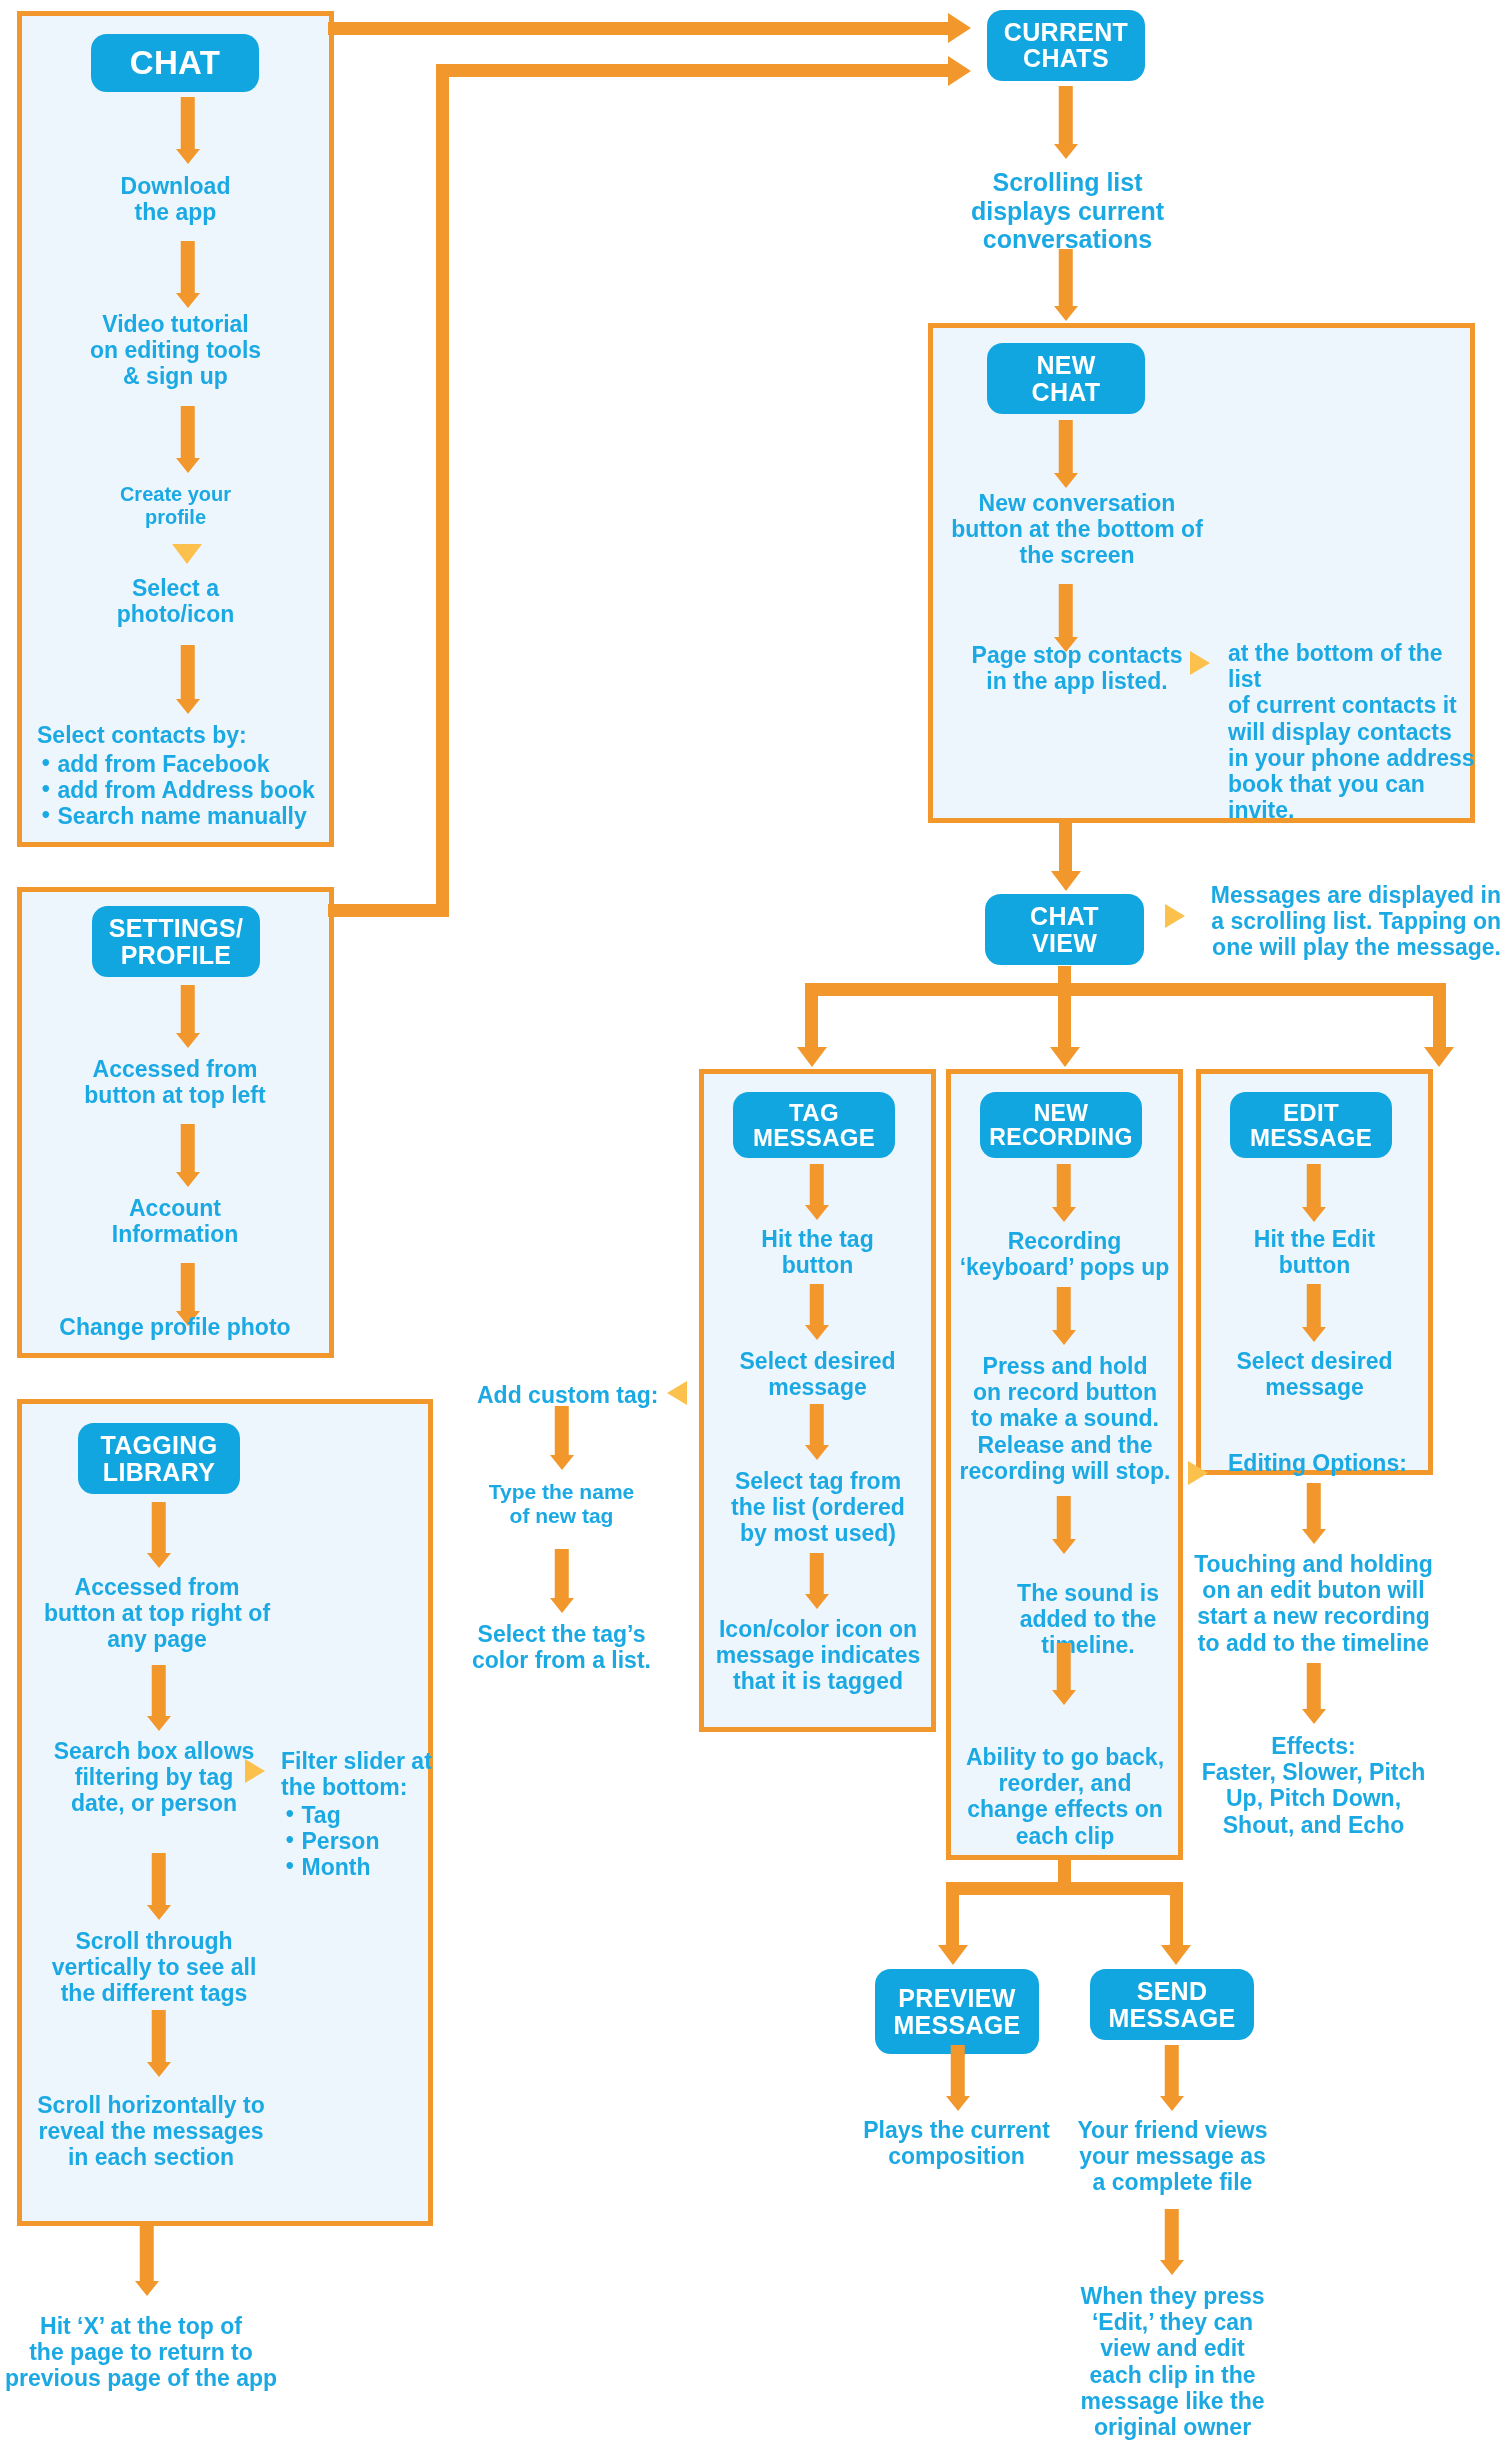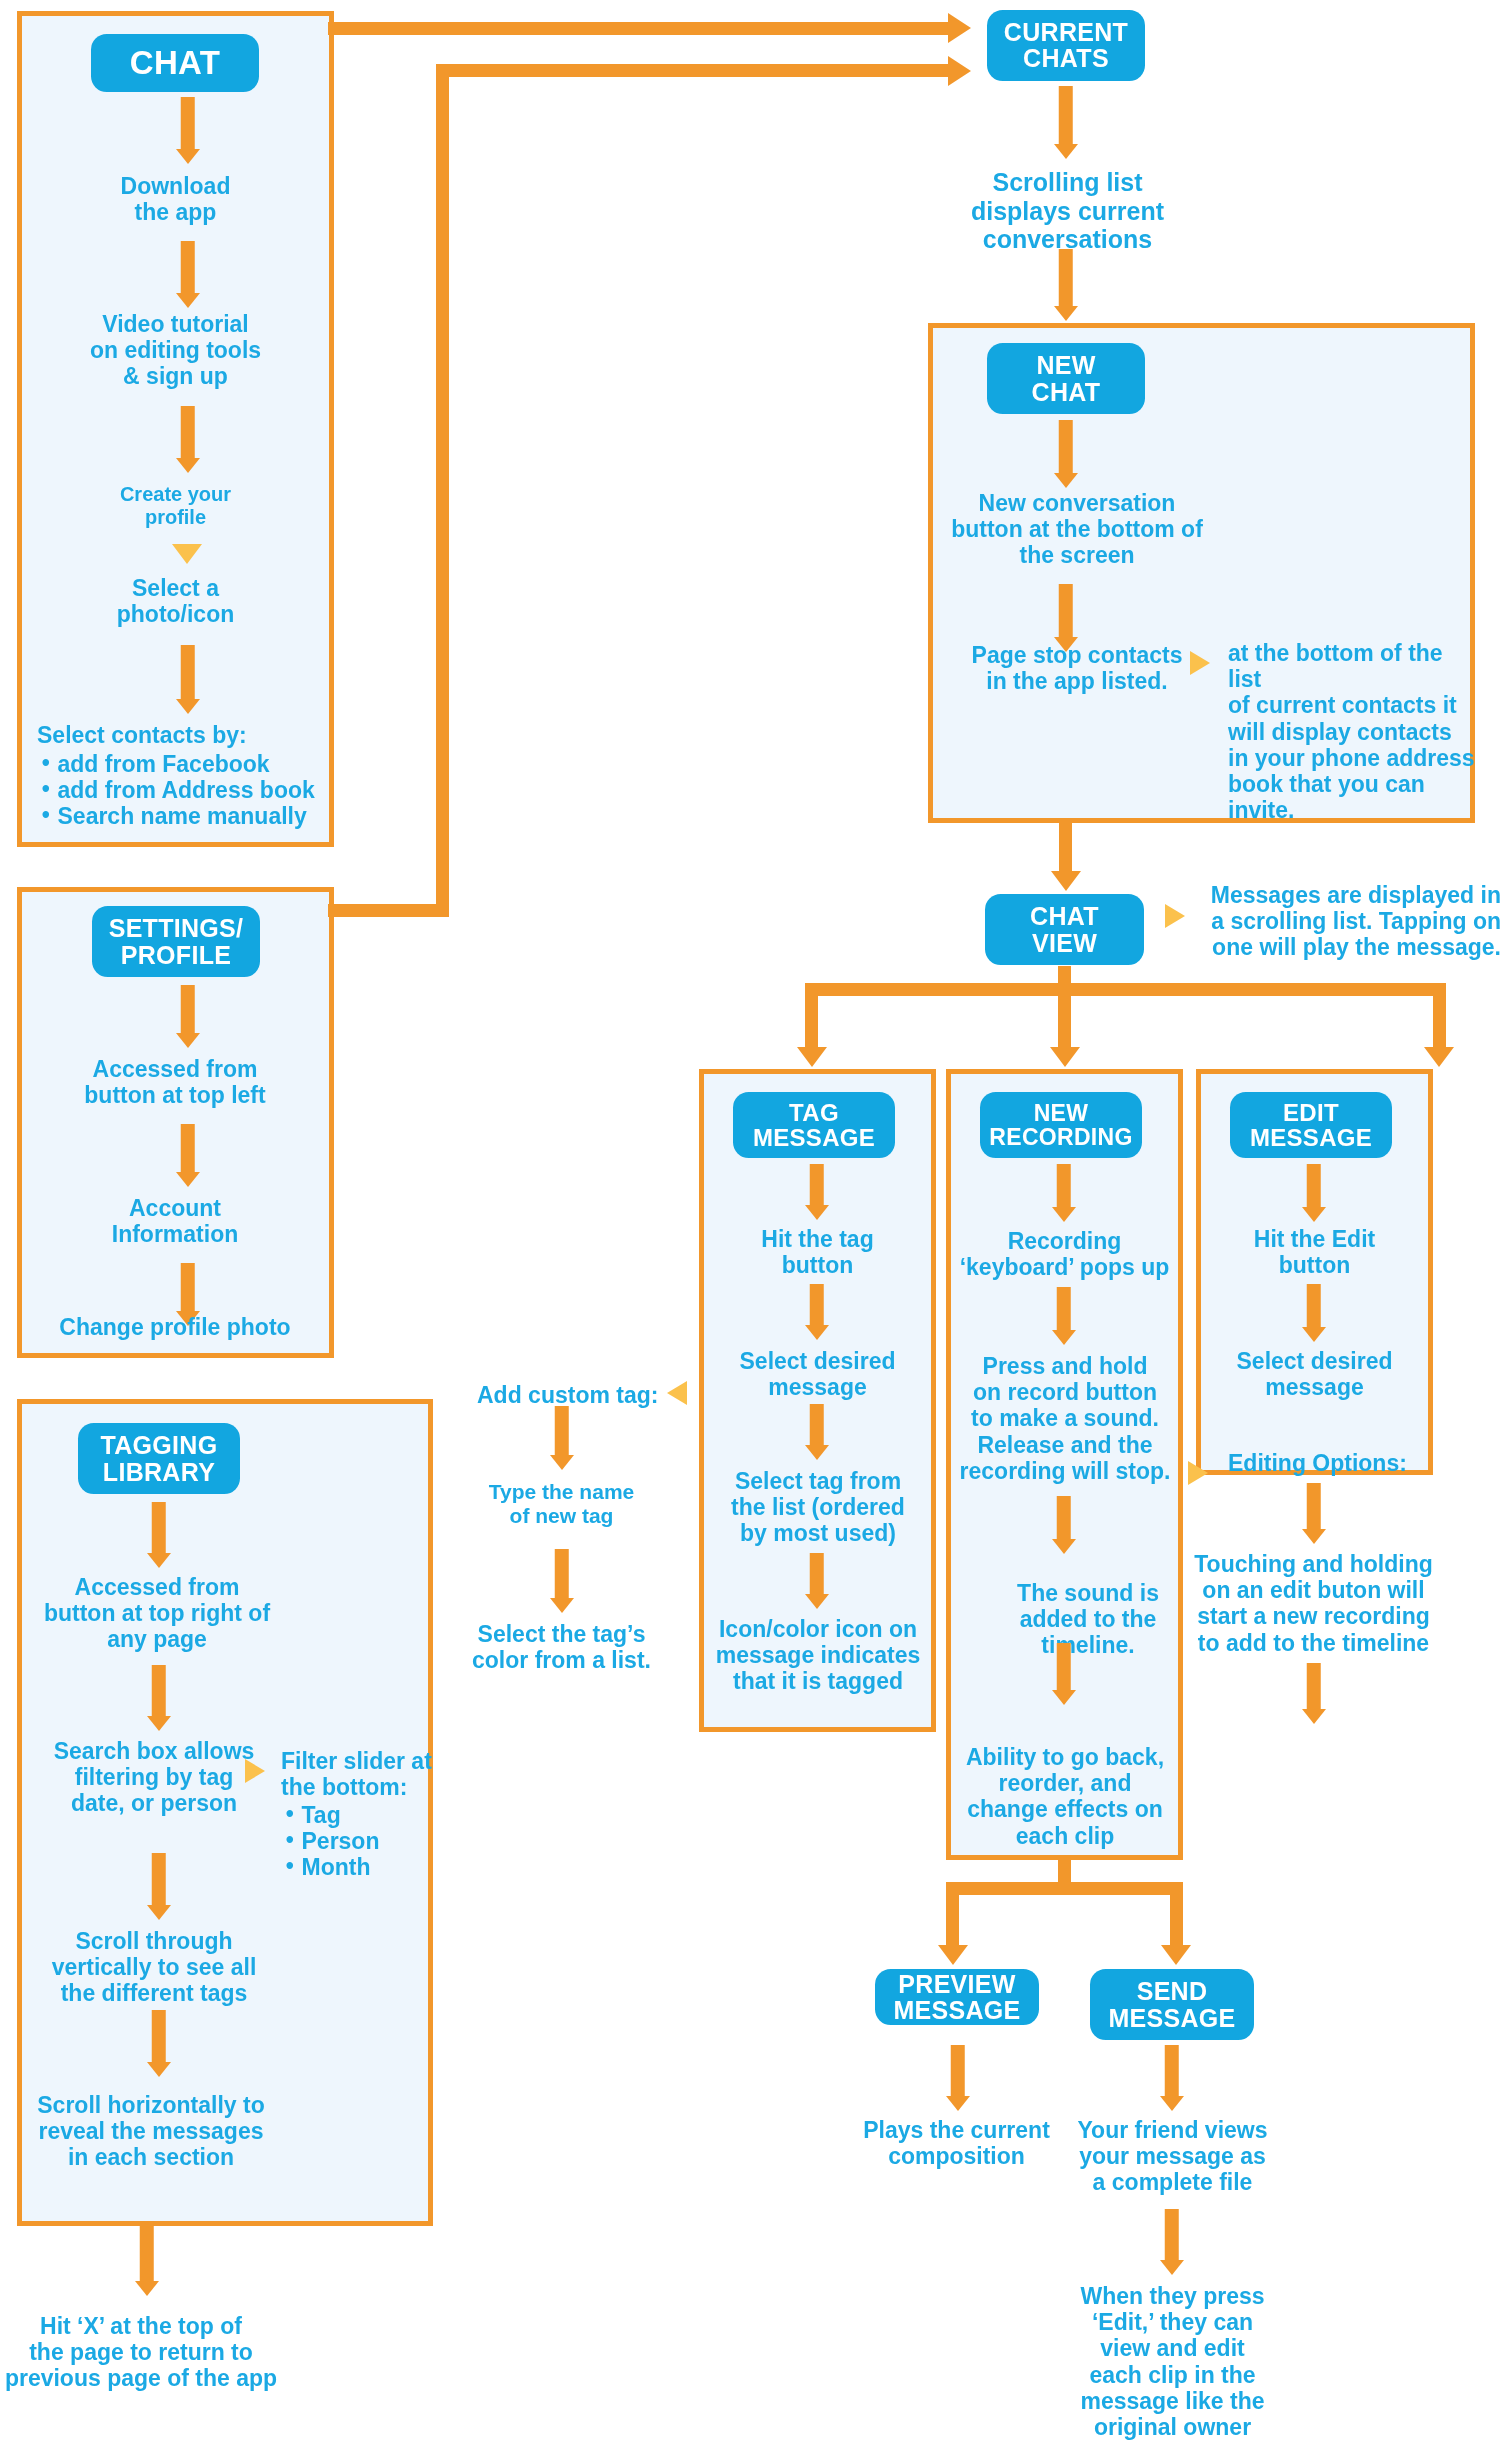--- a/index.html
+++ b/index.html
@@ -373,22 +373,26 @@
   </div>
   <div class="txt" style="left:1187px;top:1551px;width:253px;font-size:23px;white-space:pre-line;">Touching and holding
 on an edit buton will
 start a new recording
 to add to the timeline</div>
 
   <div class="arrow" style="left:1301px;top:1663px;width:25px;height:60px;">
     <div class="shaft" style="top:0;width:14.5px;height:47px;"></div>
       <div class="head" style="top:46px;"></div>
   </div>
-
-  <div class="pill" style="left:875px;top:1969px;width:164px;height:56px;font-size:25px;white-space:pre-line;">PREVIEW
+  <div class="txt" style="left:1187px;top:1733px;width:253px;font-size:23px;white-space:pre-line;">Effects:
+Faster, Slower, Pitch
+Up, Pitch Down,
+Shout, and Echo</div>
+
+  <div class="pill" style="left:875px;top:1969px;width:164px;height:85px;font-size:25px;white-space:pre-line;">PREVIEW
 MESSAGE</div>
 
   <div class="arrow" style="left:945px;top:2045px;width:25px;height:66px;">
     <div class="shaft" style="top:0;width:14.5px;height:52px;"></div>
       <div class="head" style="top:51px;"></div>
   </div>
   <div class="txt" style="left:845px;top:2117px;width:223px;font-size:23px;white-space:pre-line;">Plays the current
 composition</div>
 
   <div class="pill" style="left:1090px;top:1969px;width:164px;height:71px;font-size:25px;white-space:pre-line;">SEND

